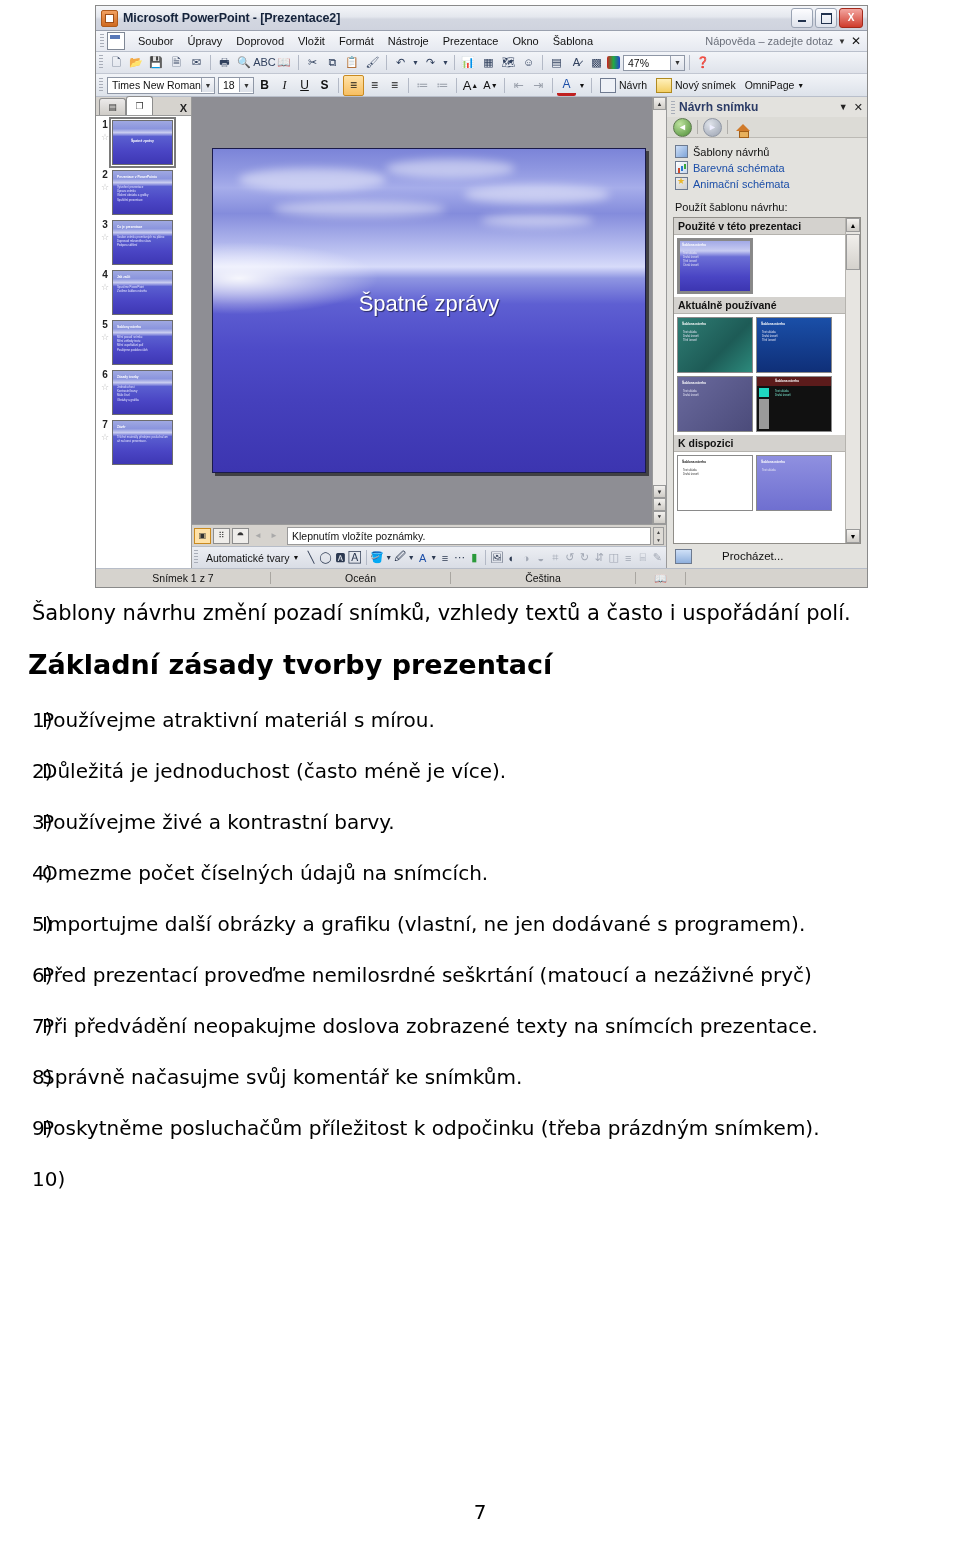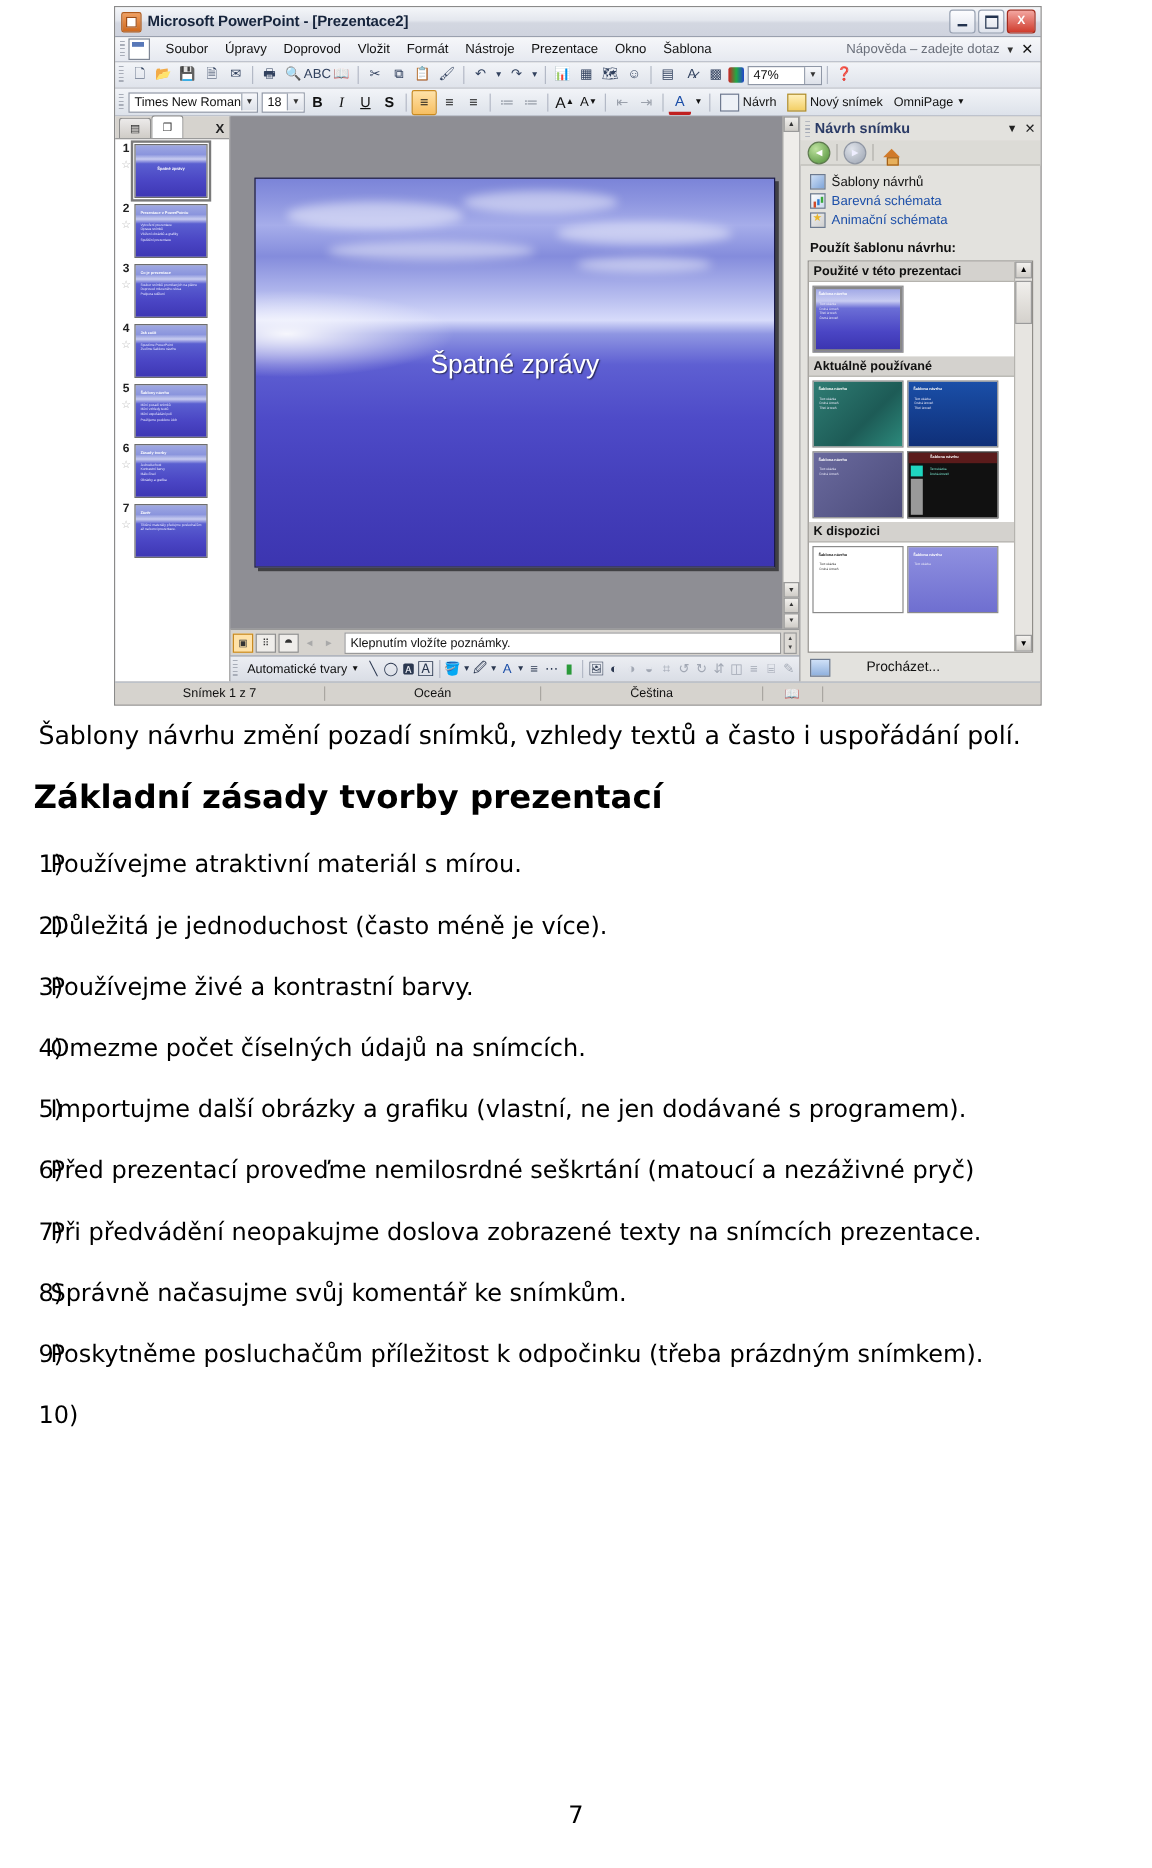--- a/index.html
+++ b/index.html
@@ -313,21 +313,21 @@
   .tp-link{display:flex;align-items:center;gap:5px;margin-bottom:3px;white-space:nowrap;}
   .tp-link .lbl{font-size:11px;color:#1b4ea8;}
   .tp-link.cur .lbl{color:#111;}
   .li-ico{width:13px;height:13px;flex:0 0 13px;border:1px solid #6c7a90;box-sizing:border-box;}
   .li-ico.a{background:linear-gradient(135deg,#cfe0f7,#7ea4d8);}
   .li-ico.b{background:linear-gradient(135deg,#fff,#c9d8ee);position:relative;}
   .li-ico.b:after{content:"";position:absolute;left:2px;top:6px;width:2px;height:5px;background:#d04a2a;
     box-shadow:3px -2px 0 #2a7ad0,6px -4px 0 #3aa83a;}
   .li-ico.c{background:linear-gradient(135deg,#efefef,#cfcfcf);position:relative;}
   .li-ico.c:after{content:"★";position:absolute;left:1px;top:-2px;font-size:9px;color:#e8b62c;}
-  .tp-sectionlabel{font-size:11px;font-weight:bold;color:#111;padding:4px 0 4px 8px;}
+  .tp-sectionlabel{font-size:11px;font-weight:normal;color:#111;padding:4px 0 4px 8px;}
   .tp-listbox{
     margin:0 6px;flex:1 1 auto;background:#fff;border:1px solid #8f8d88;
     display:flex;min-height:0;box-sizing:border-box;
   }
   .tp-listinner{flex:1 1 auto;overflow:hidden;}
   .grp-head{
     background:#d4d2ce;font-size:10.5px;font-weight:bold;color:#111;padding:2px 4px;
     border-bottom:1px solid #b5b3ae;
   }
   .grid2{display:flex;flex-wrap:wrap;padding:3px;gap:3px;}

